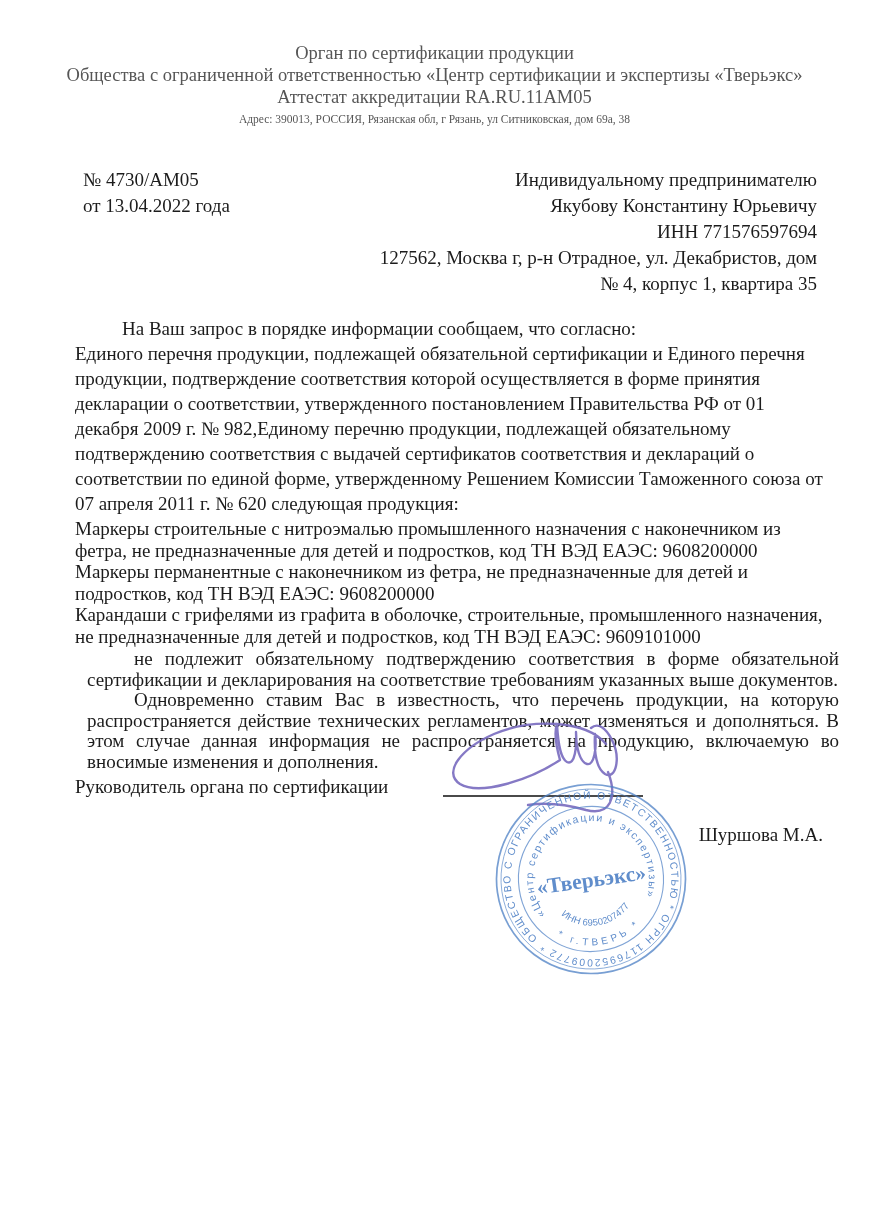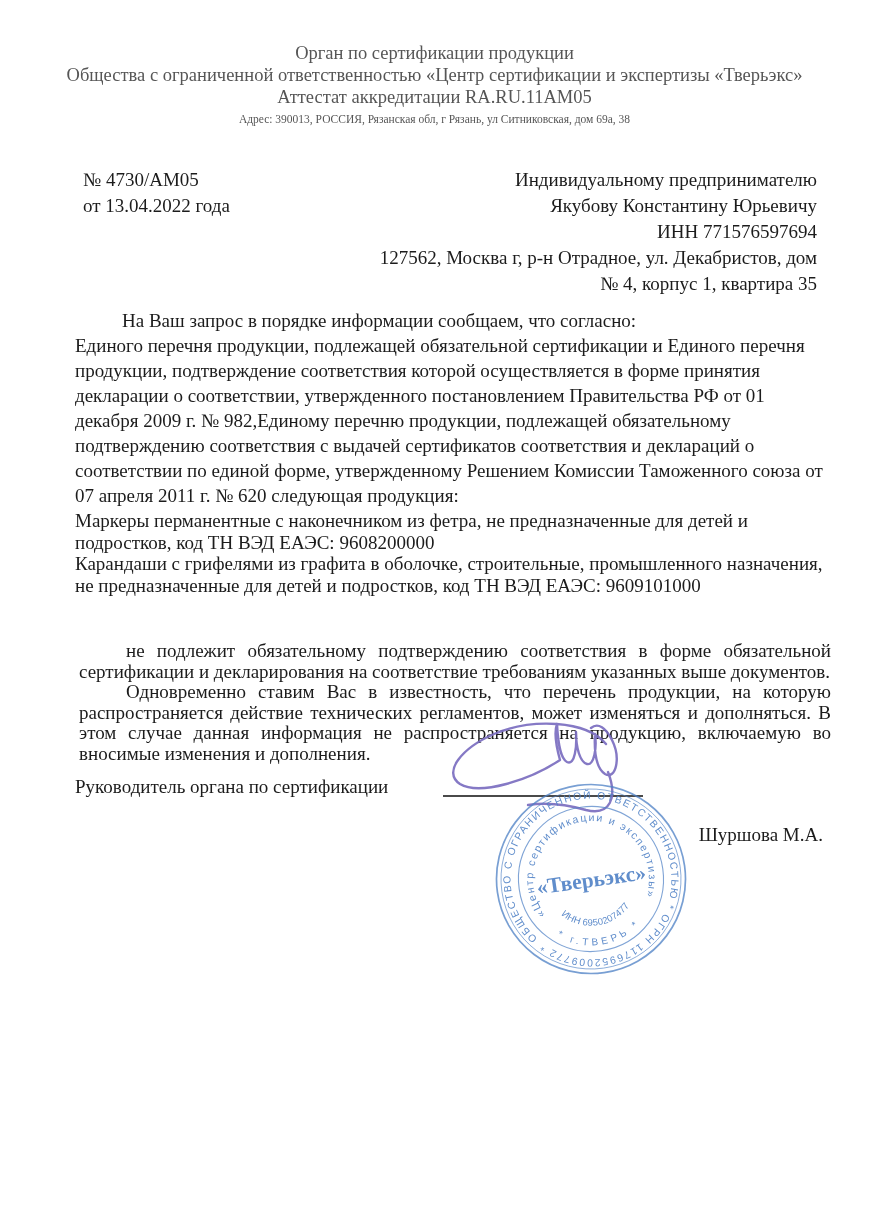--- a/index.html
+++ b/index.html
@@ -10,25 +10,25 @@
   }
   
   .letterhead { position:absolute; top:42px; left:0; width:100%; text-align:center; color:#565656; }
   .lh-main  { font-size:18.5px; line-height:22px; white-space:nowrap; }
   .lh-small { font-size:11.5px; line-height:14px; white-space:nowrap; }
   .lh-gap   { margin-top:4px; }
   
   .ref { position:absolute; left:83px; top:167px; font-size:19px; line-height:26px; }
   .recipient { position:absolute; right:52px; top:167px; width:620px; text-align:right; font-size:19px; line-height:26px; }
   
-  .body-block { position:absolute; left:75px; width:752px; font-size:19px; }
+  .body-block { position:absolute; left:75px; width:752px; font-size:19px;margin-top:8px; }
   .blk-intro { top:308px; line-height:25px; }
   .intro-line { text-indent:47px; }
   .blk-products { top:510px; line-height:21.5px; }
-  .para-just { text-align:justify; text-align-last:left; text-indent:47px; margin:4px; line-height:20.5px; }
+  .para-just { text-align:justify; text-align-last:left; text-indent:47px; margin:12px; line-height:20.5px; }
   .blk-conclusion { top:637px; }
   .blk-note { top:678px; }
   
   .sig-title { position:absolute; left:75px; top:776px; font-size:19px; }
   .sig-name  { position:absolute; right:46px; top:824px; font-size:19px;text-align:center; }
   .sig-line  { position:absolute; left:443px; top:795px; width:200px; height:0; border-top:2px solid #4a4a4a; }
   
   .signature-svg { position:absolute; left:428px; top:704px; pointer-events:none; }
   .stamp-svg { position:absolute; left:491px; top:779px; pointer-events:none; }
   .stamp-arc { font-family:"Liberation Sans","DejaVu Sans",sans-serif; }
@@ -58,20 +58,21 @@
     <div>127562, Москва г, р-н Отрадное, ул. Декабристов, дом</div>
     <div>№ 4, корпус 1, квартира 35</div>
   </div>
 
   <div class="body-block blk-intro">
     <div class="intro-line">На Ваш запрос в порядке информации сообщаем, что согласно:</div>
     <div>Единого перечня продукции, подлежащей обязательной сертификации и Единого перечня продукции, подтверждение соответствия которой осуществляется в форме принятия декларации о соответствии, утвержденного постановлением Правительства РФ от 01 декабря 2009 г. № 982,Единому перечню продукции, подлежащей обязательному подтверждению соответствия с выдачей сертификатов соответствия и деклараций о соответствии по единой форме, утвержденному Решением Комиссии Таможенного союза от 07 апреля 2011 г. № 620 следующая продукция:</div>
   </div>
 
   <div class="body-block blk-products">
+    <div>Маркеры  строительные с нитроэмалью промышленного назначения с наконечником из фетра, не предназначенные для детей и подростков, код ТН ВЭД ЕАЭС: 9608200000</div>
     <div>Маркеры перманентные с наконечником из фетра, не предназначенные для детей и подростков, код ТН ВЭД ЕАЭС: 9608200000</div>
     <div>Карандаши с грифелями из графита в оболочке, строительные, промышленного назначения, не предназначенные для детей и подростков, код ТН ВЭД ЕАЭС: 9609101000</div>
   </div>
 
   <p class="body-block para-just blk-conclusion">не подлежит обязательному подтверждению соответствия в форме обязательной сертификации и декларирования на соответствие требованиям указанных выше документов.</p>
   <p class="body-block para-just blk-note">Одновременно ставим Вас в известность, что перечень продукции, на которую распространяется действие технических регламентов, может изменяться и дополняться. В этом случае данная информация не распространяется на продукцию, включаемую во вносимые изменения и дополнения.</p>
 
   <span class="sig-title">Руководитель органа по сертификации</span>
   <span class="sig-name">Шуршова М.А.</span>
   <div class="sig-line"></div>

